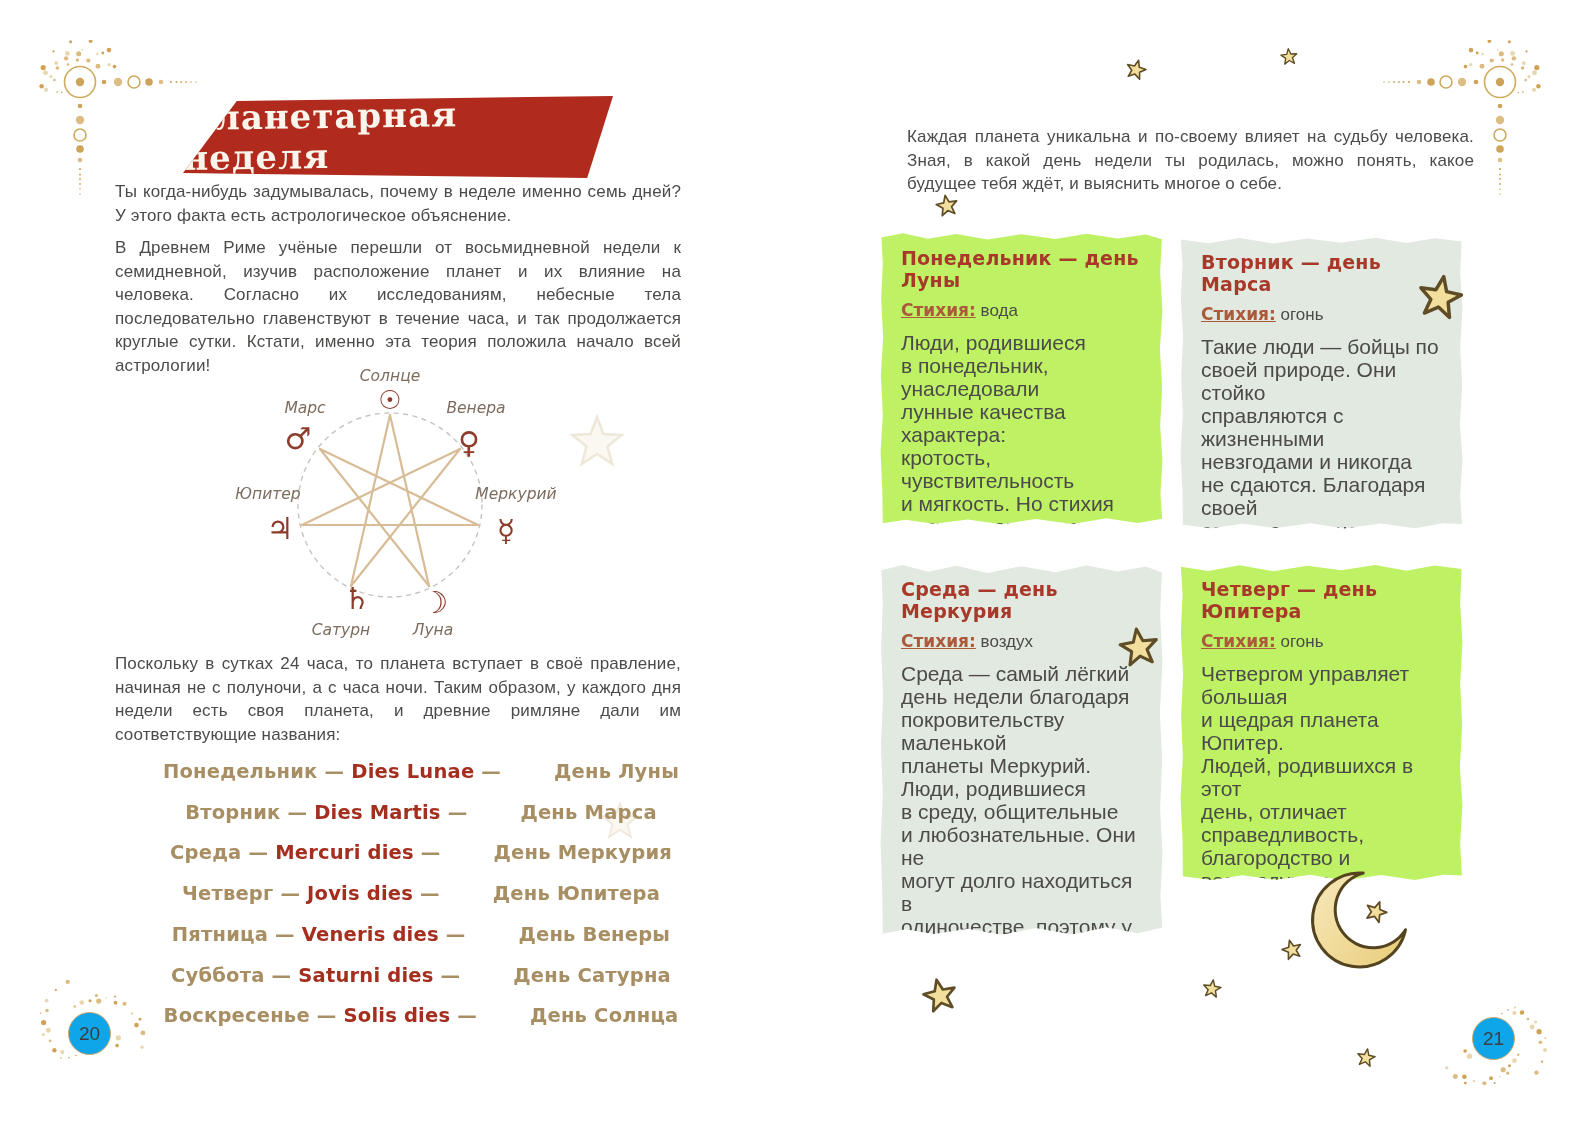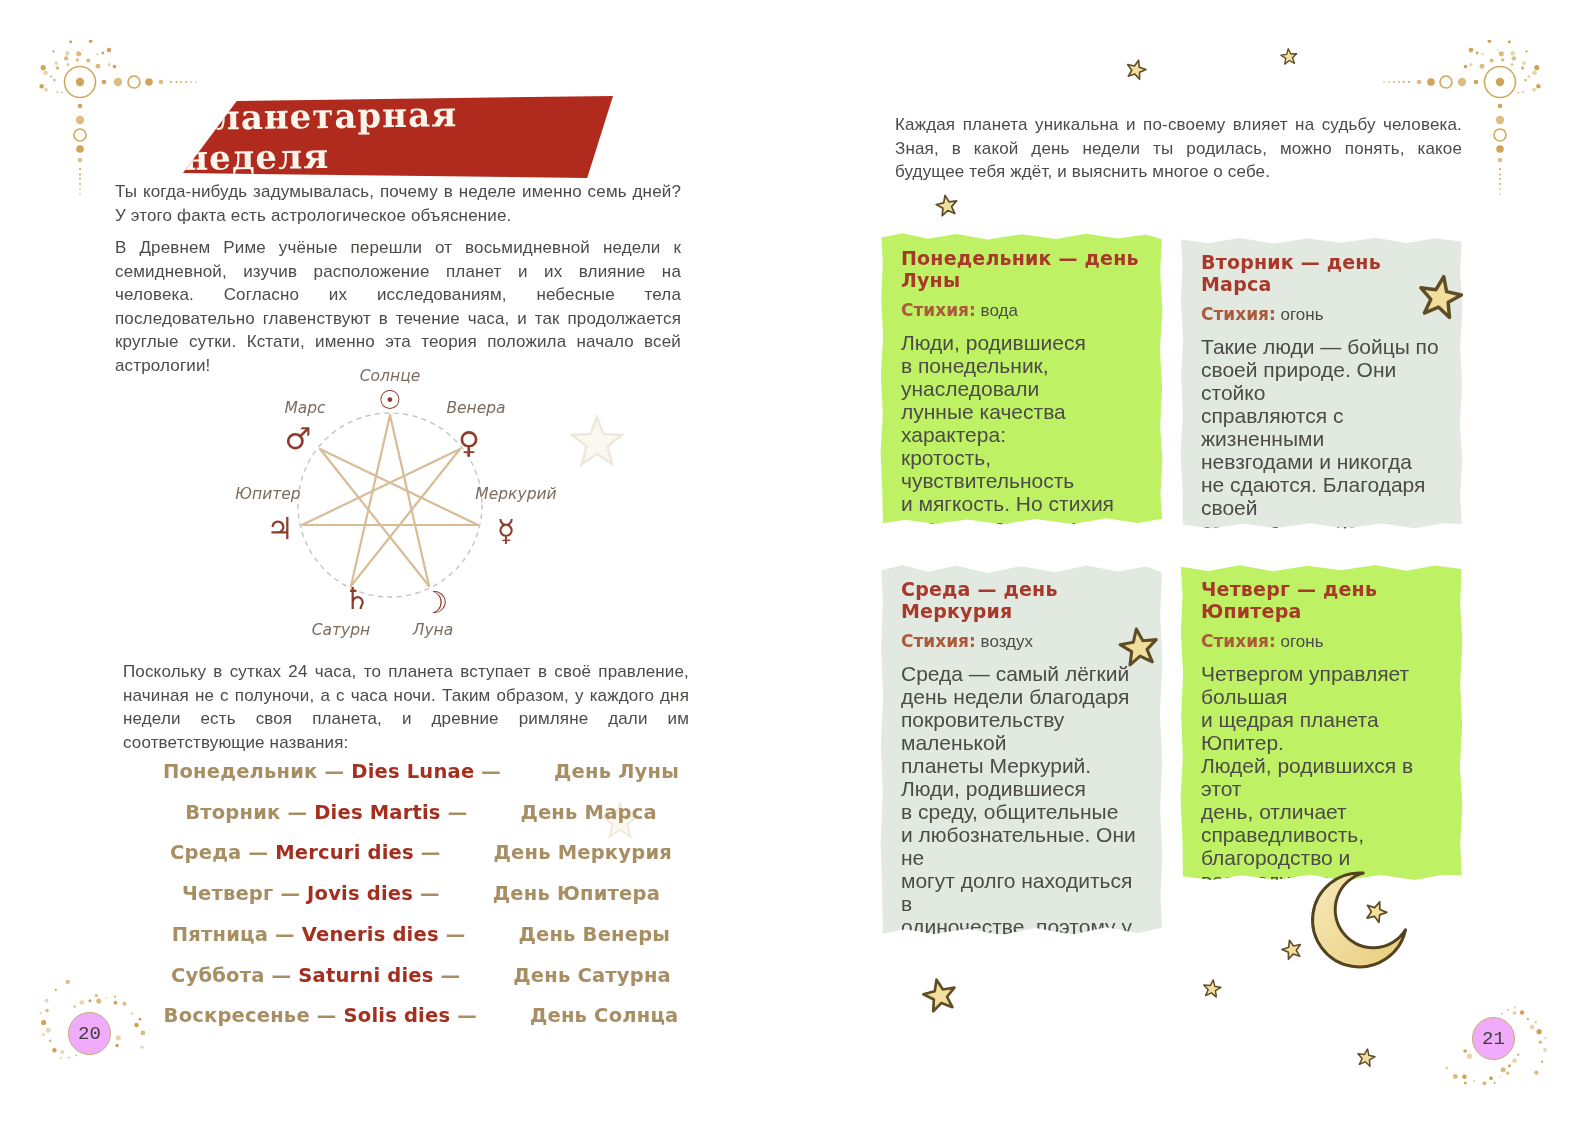--- a/index.html
+++ b/index.html
@@ -46,34 +46,34 @@
   }
   .card.pink{background:#bef264;}
   .card.green{background:#e2e9e1;}
   .clipA{clip-path:polygon(0.5% 2.2%, 8% 0.8%, 17% 2.6%, 27% 1%, 38% 2.9%, 50% 1.1%, 62% 2.7%, 73% 0.9%, 84% 2.5%, 94% 1.2%, 99.6% 2.8%, 99% 14%, 99.8% 27%, 98.9% 40%, 99.7% 53%, 99% 66%, 99.8% 78%, 99.1% 89%, 99.7% 97.5%, 91% 99%, 80% 97.4%, 68% 99.3%, 55% 97.6%, 43% 99.4%, 31% 97.8%, 19% 99.2%, 9% 97.9%, 1% 99.1%, 0.8% 88%, 0.2% 75%, 1% 62%, 0.3% 49%, 1.1% 36%, 0.4% 23%, 1% 11%);}
   .clipB{clip-path:polygon(0.3% 1.5%, 10% 2.8%, 21% 1%, 33% 2.9%, 45% 1.2%, 57% 2.6%, 69% 0.9%, 80% 2.7%, 90% 1.1%, 99.5% 2.2%, 99% 13%, 99.8% 25%, 99% 38%, 99.7% 51%, 98.9% 64%, 99.8% 76%, 99% 88%, 99.6% 98%, 93% 97.7%, 83% 99.4%, 71% 97.8%, 58% 99.5%, 46% 97.7%, 34% 99.3%, 22% 97.9%, 11% 99.4%, 1% 98.2%, 0.9% 87%, 0.2% 74%, 1% 61%, 0.4% 48%, 1.1% 35%, 0.3% 22%, 0.9% 10%);}
   .card-title{
     font-family:"DejaVu Sans",sans-serif;font-weight:bold;font-size:19px;
     color:#a8392a;margin-bottom:9px;letter-spacing:0.2px;
   }
   .card-el{font-size:17px;margin-bottom:10px;}
-  .el-label{font-family:"DejaVu Sans",sans-serif;font-weight:bold;color:#ab5a3b;}
+  .el-label{font-family:"DejaVu Sans",sans-serif;font-weight:bold;color:#ab5a3b;text-decoration:underline;}
   .el-value{color:#4c4b49;}
   .card-body{font-size:21px;line-height:23px;color:#4c4b49;white-space:pre-line;}
   
   .orn-ring{fill:none;stroke:#cfa95c;stroke-width:1.6;}
   .orn-dot{fill:#cda45a;}
   .orn-dot2{fill:#dcbd83;}
   .star-svg polygon{fill:#f3df9d;stroke:#5e4d26;stroke-width:3.2;stroke-linejoin:round;}
   .star-faint polygon{fill:#fbf8f2;stroke:#efe8da;stroke-width:2;}
   .moon-path{fill:url(#moonGrad);stroke:#53431f;stroke-width:3;stroke-linejoin:round;}
   .badge{
     position:absolute;width:41px;height:41px;border:1.5px solid #c9a96d;
     border-radius:50%;display:flex;align-items:center;justify-content:center;
-    font-family:Liberation Mono, monospace;font-size:19px;color:#3f3e3c;background:#f0abfc;
+    font-family:Liberation Sans, sans-serif;font-size:19px;color:#3f3e3c;background:#0ea5e9;
   }
 </style>
 </head>
 <body>
 
 <svg class="abs" style="left:30px;top:40px" width="210" height="210" viewBox="0 0 210 210">
   <g id="corner-orn">
     <circle class="orn-ring" cx="50" cy="42" r="15.5"></circle>
     <circle class="orn-dot" cx="50" cy="42" r="4.2"></circle>
     <g id="ornspray" transform="translate(50,42)">
@@ -165,21 +165,21 @@
       <text x="45" y="108" class="psym">☽</text>
       <text x="43" y="130" class="plabel">Луна</text>
       <text x="-33" y="104" class="psym">♄</text>
       <text x="-49" y="130" class="plabel">Сатурн</text>
       <text x="-110" y="34" class="psym">♃</text>
       <text x="-122" y="-6" class="plabel">Юпитер</text>
       <text x="-92" y="-56" class="psym">♂</text>
       <text x="-85" y="-92" class="plabel">Марс</text>
     </svg>
 
-  <p class="para" style="left:115px;top:652px;margin:8px">Поскольку в сутках 24 часа, то планета вступает в своё правление, начиная не с полуночи, а с часа ночи. Таким образом, у каждого дня недели есть своя планета, и древние римляне дали им соответствующие названия:</p>
+  <p class="para" style="left:115px;top:652px;margin:0">Поскольку в сутках 24 часа, то планета вступает в своё правление, начиная не с полуночи, а с часа ночи. Таким образом, у каждого дня недели есть своя планета, и древние римляне дали им соответствующие названия:</p>
 
   <div>
     <div class="week-row" style="left:115px;top:760px"><span class="wk-ru">Понедельник</span><span class="wk-sep">—</span><span class="wk-la">Dies Lunae</span><span class="wk-sep">—</span><span class="wk-ru">День Луны</span></div>
     <div class="week-row" style="left:115px;top:800.7px"><span class="wk-ru">Вторник</span><span class="wk-sep">—</span><span class="wk-la">Dies Martis</span><span class="wk-sep">—</span><span class="wk-ru">День Марса</span></div>
     <div class="week-row" style="left:115px;top:841.4px"><span class="wk-ru">Среда</span><span class="wk-sep">—</span><span class="wk-la">Mercuri dies</span><span class="wk-sep">—</span><span class="wk-ru">День Меркурия</span></div>
     <div class="week-row" style="left:115px;top:882.1px"><span class="wk-ru">Четверг</span><span class="wk-sep">—</span><span class="wk-la">Jovis dies</span><span class="wk-sep">—</span><span class="wk-ru">День Юпитера</span></div>
     <div class="week-row" style="left:115px;top:922.8px"><span class="wk-ru">Пятница</span><span class="wk-sep">—</span><span class="wk-la">Veneris dies</span><span class="wk-sep">—</span><span class="wk-ru">День Венеры</span></div>
     <div class="week-row" style="left:115px;top:963.5px"><span class="wk-ru">Суббота</span><span class="wk-sep">—</span><span class="wk-la">Saturni dies</span><span class="wk-sep">—</span><span class="wk-ru">День Сатурна</span></div>
     <div class="week-row" style="left:115px;top:1004.2px"><span class="wk-ru">Воскресенье</span><span class="wk-sep">—</span><span class="wk-la">Solis dies</span><span class="wk-sep">—</span><span class="wk-ru">День Солнца</span></div>
   </div>
@@ -215,21 +215,21 @@
         <circle cx="-28.2" cy="24.9" r="1.14" fill="#e8d6ae"></circle>
         <circle cx="26.1" cy="-36.6" r="1.01" fill="#cfa255"></circle>
         <circle cx="-48.4" cy="-19.9" r="0.88" fill="#ddbb80"></circle>
         <circle cx="29.3" cy="4.8" r="2.64" fill="#e8d6ae"></circle>
       </g>
     </svg>
   <div class="badge" style="left:68px;top:1012px">20</div>
 </div>
 
 <div>
-  <p class="para" style="left:895px;top:113px;margin:0;width:567px">Каждая планета уникальна и по-своему влияет на судьбу человека. Зная, в какой день недели ты родилась, можно понять, какое будущее тебя ждёт, и выяснить многое о себе.</p>
+  <p class="para" style="left:895px;top:113px;margin:12px;width:567px">Каждая планета уникальна и по-своему влияет на судьбу человека. Зная, в какой день недели ты родилась, можно понять, какое будущее тебя ждёт, и выяснить многое о себе.</p>
 
   <div class="card pink clipA" style="left:880px;top:231px;width:283px;height:295px">
     <div class="card-title">Понедельник — день Луны</div>
     <div class="card-el"><span class="el-label">Стихия:</span> <span class="el-value">вода</span></div>
     <div class="card-body">Люди, родившиеся
 в понедельник, унаследовали
 лунные качества характера:
 кротость, чувствительность
 и мягкость. Но стихия
 воды помогает им быстро

